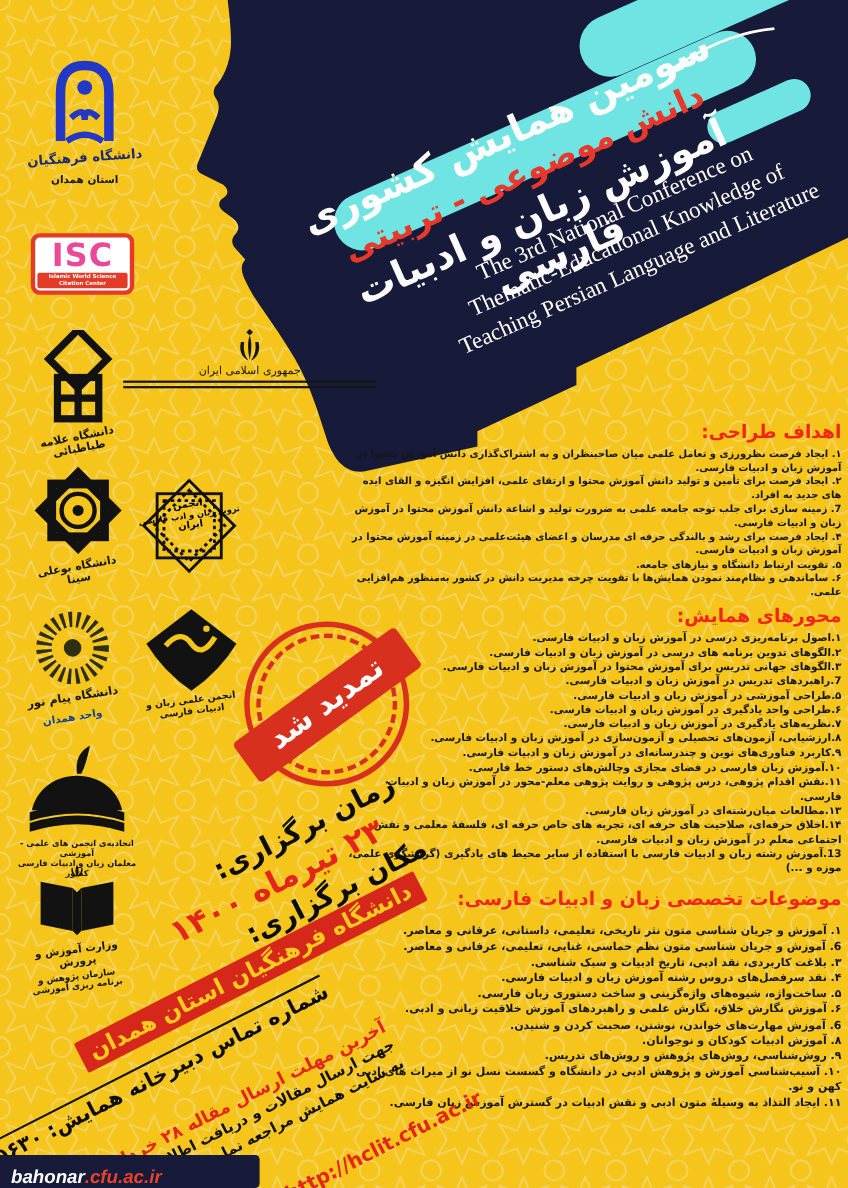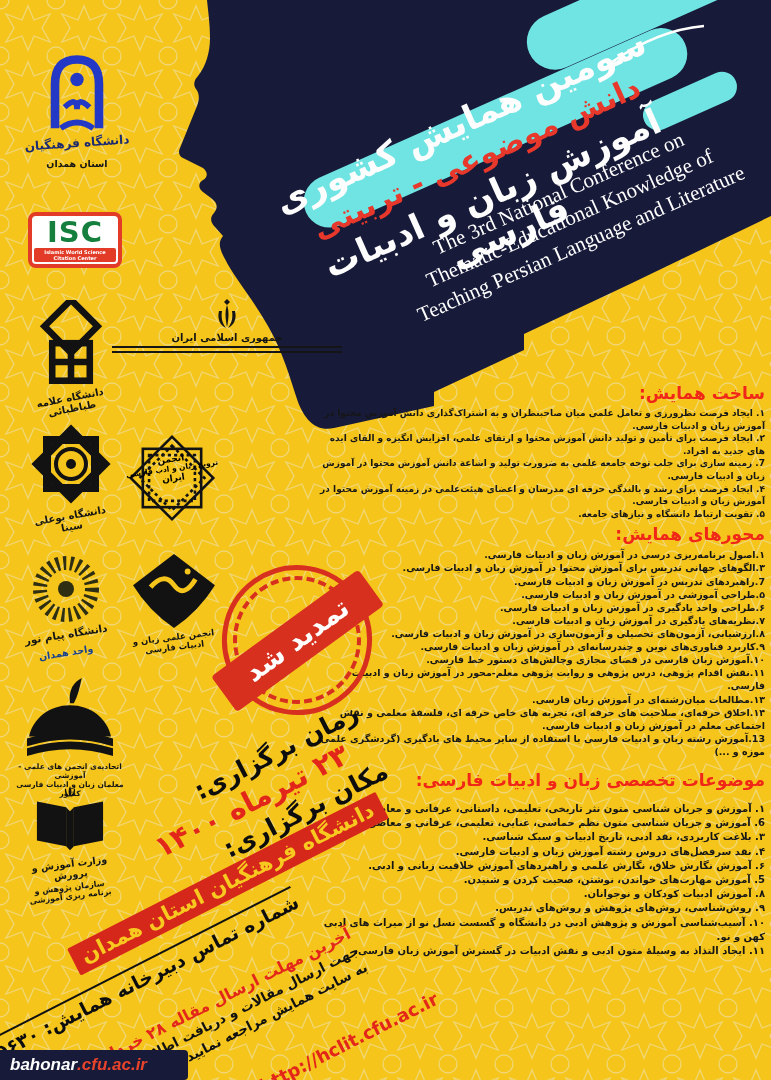--- a/index.html
+++ b/index.html
@@ -23,28 +23,28 @@
 
   
   .logo-col{z-index:2;text-align:center;color:#141414;}
   .cap{font-weight:700;}
   
   #lg-farhangian{left:18px;top:48px;width:118px;}
   #lg-farhangian .cap1{font-size:12px;color:#1d2b70;margin-top:2px;transform:rotate(-4deg);}
   #lg-farhangian .cap2{font-size:9.5px;margin-top:8px;}
   
   #lg-isc{left:28px;top:212px;width:94px;border:4px solid #E23B27;border-radius:8px;background:#fff;padding:1px 2px 0;}
-  #lg-isc .abbr{font-size:29px;font-weight:900;color:#15803d;line-height:1.05;letter-spacing:1px;}
+  #lg-isc .abbr{font-size:29px;font-weight:900;color:#ec4899;line-height:1.05;letter-spacing:1px;}
   #lg-isc .isc-cap{font-size:5px;font-weight:700;color:#fff;background:#E23B27;border-radius:2px;padding:1px 0;margin:1px 0 2px;}
   
   #lg-allameh{left:26px;top:300px;width:90px;}
   #lg-allameh .cap{font-size:10px;transform:rotate(-11deg);margin-top:0px;}
   
   #lg-farhangestan{left:112px;top:299px;width:230px;}
-  #lg-farhangestan .country{font-size:10px;font-weight:700;margin-top:1px;}
+  #lg-farhangestan .country{font-size:10px;font-weight:400;margin-top:1px;}
   #lg-farhangestan .rule{height:2px;background:#151515;margin:3px 0;}
   #lg-farhangestan .acad{font-size:19px;font-weight:800;padding:2px 0;}
   
   #lg-buali{left:26px;top:424px;width:90px;}
   #lg-buali .cap{font-size:10px;transform:rotate(-10deg);margin-top:2px;}
   
   #lg-tarvij{left:122px;top:428px;width:100px;position:absolute;}
   #lg-tarvij .inner{position:absolute;left:0;top:26px;width:100%;text-align:center;font-weight:700;transform:rotate(-8deg);}
   #lg-tarvij .t1{font-size:9px;}
   #lg-tarvij .t2{font-size:7.5px;}
@@ -90,21 +90,21 @@
   .ev-banner{background:#D6281A;color:#F8C91F;font-size:21px;font-weight:900;padding:2px 10px 4px;border-radius:2px;}
   .ev-phone-block{left:-140px;top:886px;width:430px;}
   .ev-phone{display:inline-block;font-size:19px;font-weight:900;color:#0d0d0d;border-top:2px solid #111;padding-top:3px;}
   .ev3{left:-85px;top:924px;width:430px;}
   .ev-deadline{font-size:16px;font-weight:900;color:#E3261A;}
   .ev-note{font-size:13.5px;font-weight:800;color:#111;line-height:1.4;}
   .ev-url-block{left:2px;top:988px;width:430px;}
   .ev-url{font-size:18px;font-weight:900;color:#E3261A;direction:ltr;}
 
   
-  .footer-bar{left:0;top:1050px;width:188px;height:30px;background:#171A38;z-index:6;display:flex;align-items:center;
+  .footer-bar{left:0;top:1050px;width:236px;height:30px;background:#171A38;z-index:6;display:flex;align-items:flex-end;
               padding-left:10px;border-radius:0 4px 4px 0;font-style:italic;font-weight:700;font-size:17px;
               font-family:"Liberation Sans",sans-serif;}
   .footer-bar .w{color:#fff;}
   .footer-bar .r{color:#E8432B;}
 </style>
 </head>
 <body>
 
 <div id="poster">
 
@@ -257,54 +257,57 @@
         <path d="M8 18 L38 24 L38 64 L8 58 Z"></path>
         <path d="M76 18 L46 24 L46 64 L76 58 Z"></path>
         <path d="M38 24 L42 28 L46 24 L46 64 L42 68 L38 64 Z"></path>
       </g>
     </svg>
     <div class="cap cap1">وزارت آموزش و پرورش</div>
     <div class="cap cap2">سازمان پژوهش و برنامه ریزی آموزشی</div>
   </div>
 
   <div class="abs right-col">
-    <div class="sec-heading">ساخت همایش:</div>
+    <div class="sec-heading">اهداف طراحی:</div>
     <div class="goals-list">
         <div class="goal-item">۱. ایجاد فرصت نظرورزی و تعامل علمی میان صاحبنظران و به اشتراک‌گذاری دانش آموزش محتوا در آموزش زبان و ادبیات فارسی.</div>
         <div class="goal-item">۲. ایجاد فرصت برای تأمین و تولید دانش آموزش محتوا و ارتقای علمی، افزایش انگیزه و القای ایده های جدید به افراد.</div>
         <div class="goal-item">7. زمینه سازی برای جلب توجه جامعه علمی به ضرورت تولید و اشاعة دانش آموزش محتوا در آموزش زبان و ادبیات فارسی.</div>
         <div class="goal-item">۴. ایجاد فرصت برای رشد و بالندگی حرفه ای مدرسان و اعضای هیئت‌علمی در زمینه آموزش محتوا در آموزش زبان و ادبیات فارسی.</div>
         <div class="goal-item">۵. تقویت ارتباط دانشگاه و نیازهای جامعه.</div>
+        <div class="goal-item">۶. ساماندهی و نظام‌مند نمودن همایش‌ها با تقویت چرخه مدیریت دانش در کشور به‌منظور هم‌افزایی علمی.</div>
       </div>
 
     <div class="sec-heading axes-heading">محورهای همایش:</div>
     <div class="axes-list">
         <div class="axis-item">۱.اصول برنامه‌ریزی درسی در آموزش زبان و ادبیات فارسی.</div>
+        <div class="axis-item">۲.الگوهای تدوین برنامه های درسی در آموزش زبان و ادبیات فارسی.</div>
         <div class="axis-item">۳.الگوهای جهانی تدریس برای آموزش محتوا در آموزش زبان و ادبیات فارسی.</div>
         <div class="axis-item">7.راهبردهای تدریس در آموزش زبان و ادبیات فارسی.</div>
         <div class="axis-item">۵.طراحی آموزشی در آموزش زبان و ادبیات فارسی.</div>
         <div class="axis-item">۶.طراحی واحد یادگیری در آموزش زبان و ادبیات فارسی.</div>
         <div class="axis-item">۷.نظریه‌های یادگیری در آموزش زبان و ادبیات فارسی.</div>
         <div class="axis-item">۸.ارزشیابی، آزمون‌های تحصیلی و آزمون‌سازی در آموزش زبان و ادبیات فارسی.</div>
         <div class="axis-item">۹.کاربرد فناوری‌های نوین و چندرسانه‌ای در آموزش زبان و ادبیات فارسی.</div>
         <div class="axis-item">۱۰.آموزش زبان فارسی در فضای مجازی وچالش‌های دستور خط فارسی.</div>
         <div class="axis-item">۱۱.نقش اقدام پژوهی، درس پژوهی و روایت پژوهی معلم-محور در آموزش زبان و ادبیات فارسی.</div>
         <div class="axis-item">۱۳.مطالعات میان‌رشته‌ای در آموزش زبان فارسی.</div>
         <div class="axis-item">۱۴.اخلاق حرفه‌ای، صلاحیت های حرفه ای، تجربه های خاص حرفه ای، فلسفهٔ معلمی و نقش اجتماعی معلم در آموزش زبان و ادبیات فارسی.</div>
         <div class="axis-item">13.آموزش رشته زبان و ادبیات فارسی با استفاده از سایر محیط های یادگیری (گردشگری علمی، موزه و ...)</div>
       </div>
 
     <div class="sec-heading topics-heading">موضوعات تخصصی زبان و ادبیات فارسی:</div>
     <div class="topics-list">
         <div class="topic-item">۱. آموزش و جریان شناسی متون نثر تاریخی، تعلیمی، داستانی، عرفانی و معاصر.</div>
         <div class="topic-item">6. آموزش و جریان شناسی متون نظم حماسی، غنایی، تعلیمی، عرفانی و معاصر.</div>
         <div class="topic-item">۳. بلاغت کاربردی، نقد ادبی، تاریخ ادبیات و سبک شناسی.</div>
         <div class="topic-item">۴. نقد سرفصل‌های دروس رشته آموزش زبان و ادبیات فارسی.</div>
+        <div class="topic-item">۵. ساخت‌واژه، شیوه‌های واژه‌گزینی و ساخت دستوری زبان فارسی.</div>
         <div class="topic-item">۶. آموزش نگارش خلاق، نگارش علمی و راهبردهای آموزش خلاقیت زبانی و ادبی.</div>
-        <div class="topic-item">5. آموزش مهارت‌های خواندن، نوشتن، صحبت کردن و شنیدن.</div>
+        <div class="topic-item">6. آموزش مهارت‌های خواندن، نوشتن، صحبت کردن و شنیدن.</div>
         <div class="topic-item">۸. آموزش ادبیات کودکان و نوجوانان.</div>
         <div class="topic-item">۹. روش‌شناسی، روش‌های پژوهش و روش‌های تدریس.</div>
         <div class="topic-item">۱۰. آسیب‌شناسی آموزش و پژوهش ادبی در دانشگاه و گسست نسل نو از میراث های ادبی کهن و نو.</div>
         <div class="topic-item">۱۱. ایجاد التذاذ به وسیلهٔ متون ادبی و نقش ادبیات در گسترش آموزش زبان فارسی.</div>
       </div>
   </div>
 
   <div class="abs stamp">
     <div class="stamp-ring"></div>
     <div class="stamp-ring2"></div>

